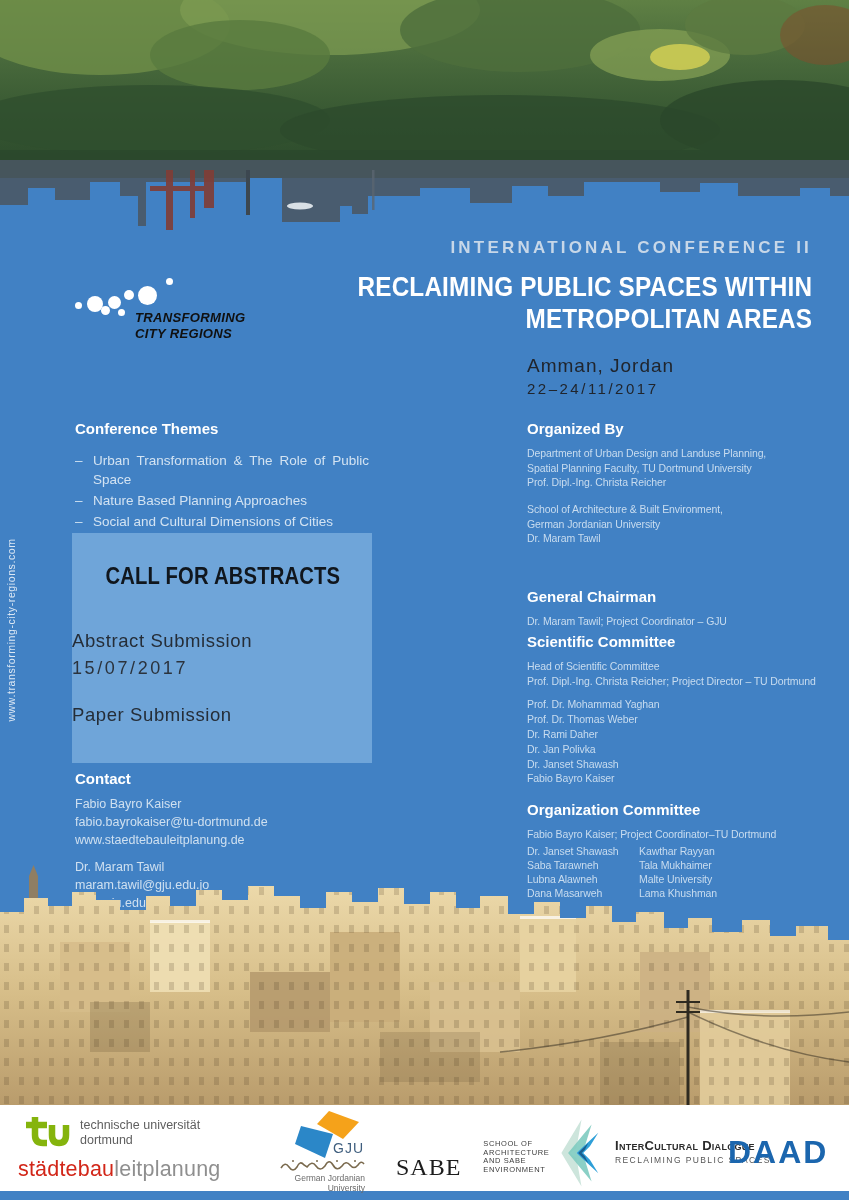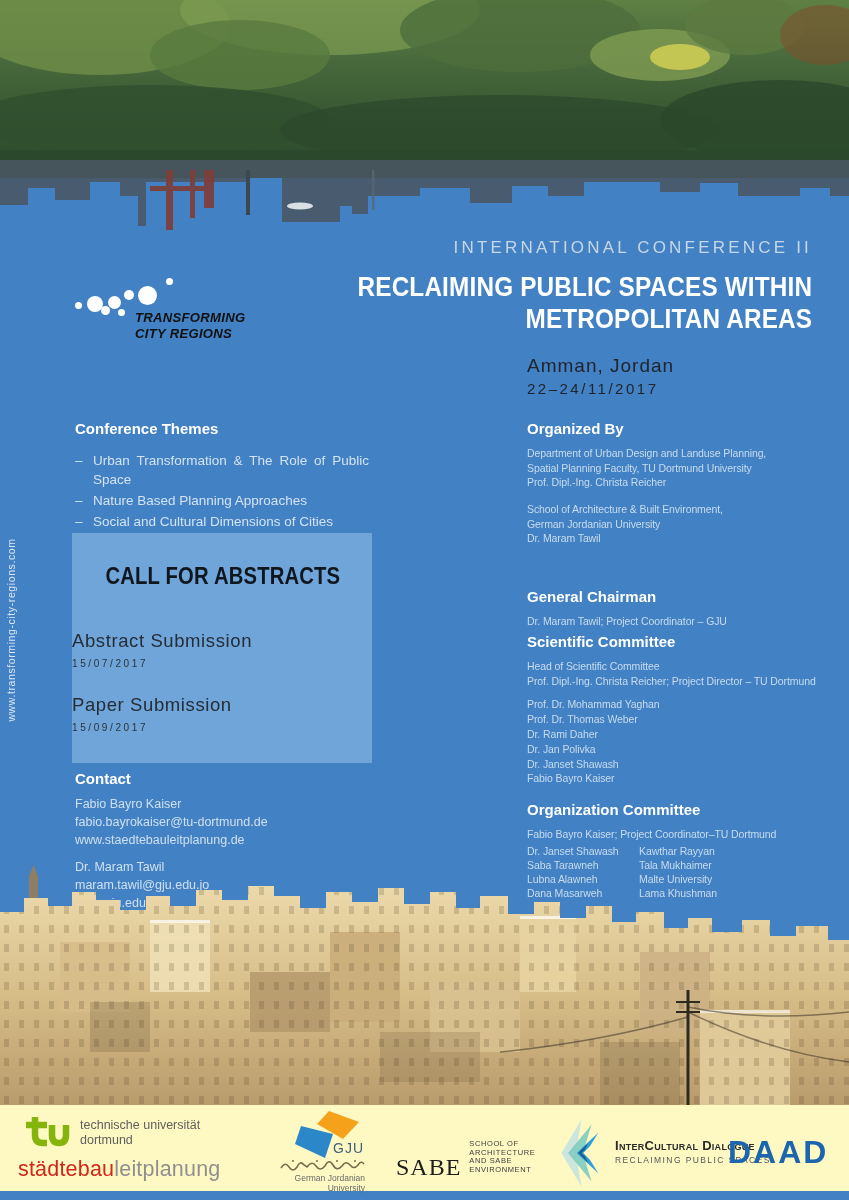--- a/index.html
+++ b/index.html
@@ -19,42 +19,42 @@
   
   .tcr{position:absolute;left:75px;top:260px;width:210px;height:92px;}
   .tcr .dot{position:absolute;background:#fff;border-radius:50%;}
   .tcr-text{
     position:absolute;left:60px;top:50px;color:#101010;font-weight:700;font-style:italic;
     font-size:13.5px;line-height:1.22;letter-spacing:.3px;transform:scaleX(.97);transform-origin:left;
   }
   
   .kicker{
     position:absolute;right:37px;top:238px;text-align:right;color:#c7d7e8;
-    font-size:17px;letter-spacing:3.2px;font-weight:400;
+    font-size:17px;letter-spacing:3.2px;font-weight:700;
   }
   .title{
     position:absolute;right:37px;top:272px;text-align:right;color:#ffffff;
     font-size:27px;font-weight:700;line-height:1.17;letter-spacing:.2px;
     transform:scaleX(.9);transform-origin:right;
   }
   .venue{position:absolute;left:527px;top:355px;color:#20252d;}
   .venue .loc{font-size:19px;letter-spacing:1px;}
   .venue .dates{font-size:15px;letter-spacing:2.5px;margin-top:3px;}
   
   .sec-h{color:#fff;font-weight:700;font-size:15px;margin:0 0 9px 0;}
   
   .themes{position:absolute;left:75px;top:420px;width:310px;}
   .themes ul{list-style:none;margin:14px 0 0 0;padding:0;width:300px;}
   .themes li{display:grid;grid-template-columns:18px 276px;font-size:13.5px;line-height:1.42;color:#d3e3f2;text-align:justify;margin-bottom:2px;}
   
   .callbox{position:absolute;left:72px;top:533px;width:300px;height:230px;background:#6fa5d9;}
   .callbox .inner{padding:30px 21px 0 0;text-align:left;}
   .call-h{font-size:23px;font-weight:700;color:#10161d;transform:scaleX(.88);transform-origin:right;letter-spacing:.2px;}
   .call-label{margin-top:40px;font-size:18.5px;color:#252d37;letter-spacing:.6px;}
-  .call-date{margin-top:6px;font-size:10px;color:#2b333d;letter-spacing:2.6px;}
+  .call-date{margin-top:6px;font-size:18px;color:#2b333d;letter-spacing:2.6px;}
   .call-label2{margin-top:25px;font-size:18.5px;color:#252d37;letter-spacing:.6px;}
   
   .contact{position:absolute;left:75px;top:770px;width:300px;}
   .contact p{margin:0;font-size:12.5px;line-height:1.42;color:#cfe0f0;}
   .contact .grp2{margin-top:10px;}
   
   .rcol{position:absolute;left:527px;width:322px;}
   .rcol .body{font-size:10.5px;letter-spacing:-.1px;line-height:1.4;color:#c8dcef;}
   .rcol .body p{margin:0;white-space:nowrap;}
   .org-by{top:420px;}
@@ -62,33 +62,33 @@
   .gen-ch{top:588px;}
   .sci{top:633px;}
   .sci .members{margin-top:9px;}
   .sci .members p{line-height:1.41;}
   .org-com{top:801px;}
   .org-com .grid{display:grid;grid-template-columns:112px auto;margin-top:2px;}
   .org-com .grid p{line-height:1.36;}
   
   .photo-city{position:absolute;left:0;top:862px;width:849px;height:243px;}
   
-  .footer{position:absolute;left:0;top:1105px;width:849px;height:86px;background:#fef9c3;}
+  .footer{position:absolute;left:0;top:1105px;width:849px;height:86px;background:#ffffff;}
   .ft-tu{position:absolute;left:25px;top:11px;display:flex;gap:9px;}
   .ft-tu .nm{font-size:12.5px;color:#5f5f5f;line-height:1.18;margin-top:2px;}
   .ft-stb{position:absolute;left:18px;top:52px;font-size:21.5px;letter-spacing:.2px;}
   .ft-stb .r{color:#d22618;font-weight:400;}
   .ft-stb .g{color:#8f8f8f;font-weight:400;}
   .ft-gju{position:absolute;left:265px;top:6px;width:100px;text-align:right;}
   .ft-gju .lgo{position:relative;height:48px;}
   .ft-gju .acr{position:absolute;left:68px;top:29px;font-size:14px;font-weight:400;color:#3f5e7e;letter-spacing:1px;}
   .ft-gju .eng{font-size:8.5px;color:#6a6a6a;margin-top:2px;}
   .ft-sabe{position:absolute;left:396px;top:34px;display:flex;}
   .ft-sabe .acr{font-family:"Liberation Serif",serif;font-size:24px;color:#1d1d1d;letter-spacing:1px;margin-top:15px;}
-  .ft-sabe .lns{margin-left:8px;font-size:7.5px;letter-spacing:.6px;line-height:1.16;color:#3c3c3c;margin-top:1px;}
+  .ft-sabe .lns{margin-left:22px;font-size:7.5px;letter-spacing:.6px;line-height:1.16;color:#3c3c3c;margin-top:1px;}
   .ft-icd{position:absolute;left:553px;top:11px;display:flex;}
   .ft-icd .txt{margin-left:10px;margin-top:22px;}
   .ft-icd .l1{font-size:13px;font-weight:700;font-variant:small-caps;color:#2a2a2a;letter-spacing:.3px;}
   .ft-icd .l2{font-size:8.5px;letter-spacing:1.4px;color:#555;margin-top:2px;}
   .ft-daad{position:absolute;left:728px;top:30px;font-size:31px;font-weight:700;color:#1b66ae;letter-spacing:2px;transform:scaleX(1.03);transform-origin:left;}
 </style>
 </head>
 <body>
 
 <div class="poster">
@@ -172,21 +172,20 @@
       </li>
     </ul>
   </div>
 
   <div class="callbox">
     <div class="inner">
       <div class="call-h">CALL FOR ABSTRACTS</div>
       <div class="call-label">Abstract Submission</div>
       <div class="call-date">15/07/2017</div>
       <div class="call-label2">Paper Submission</div>
-      <div class="call-date">15/09/2017</div>
     </div>
   </div>
 
   <div class="contact">
     <h3 class="sec-h">Contact</h3>
     <p>Fabio Bayro Kaiser</p>
     <p>fabio.bayrokaiser@tu-dortmund.de</p>
     <p>www.staedtebauleitplanung.de</p>
     <div class="grp2">
       <p>Dr. Maram Tawil</p>

